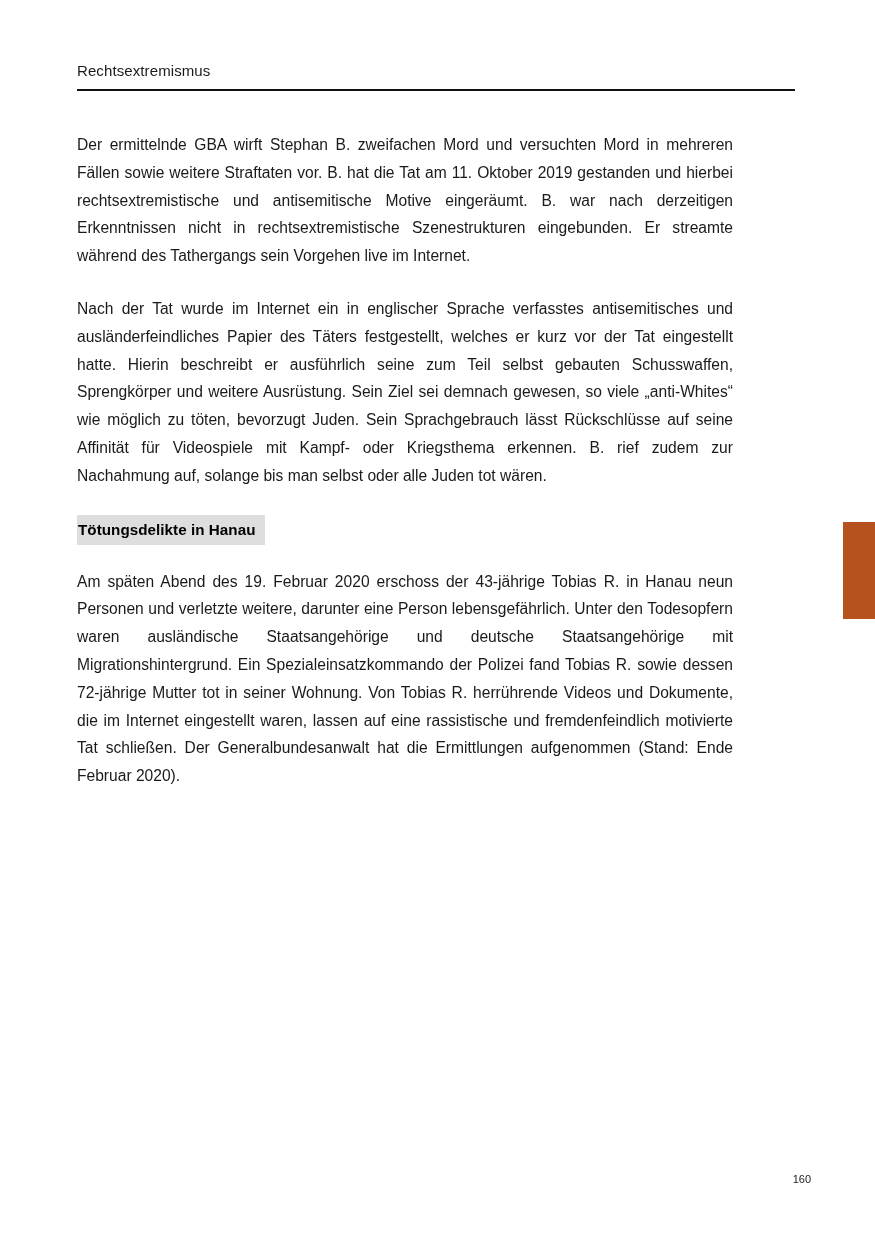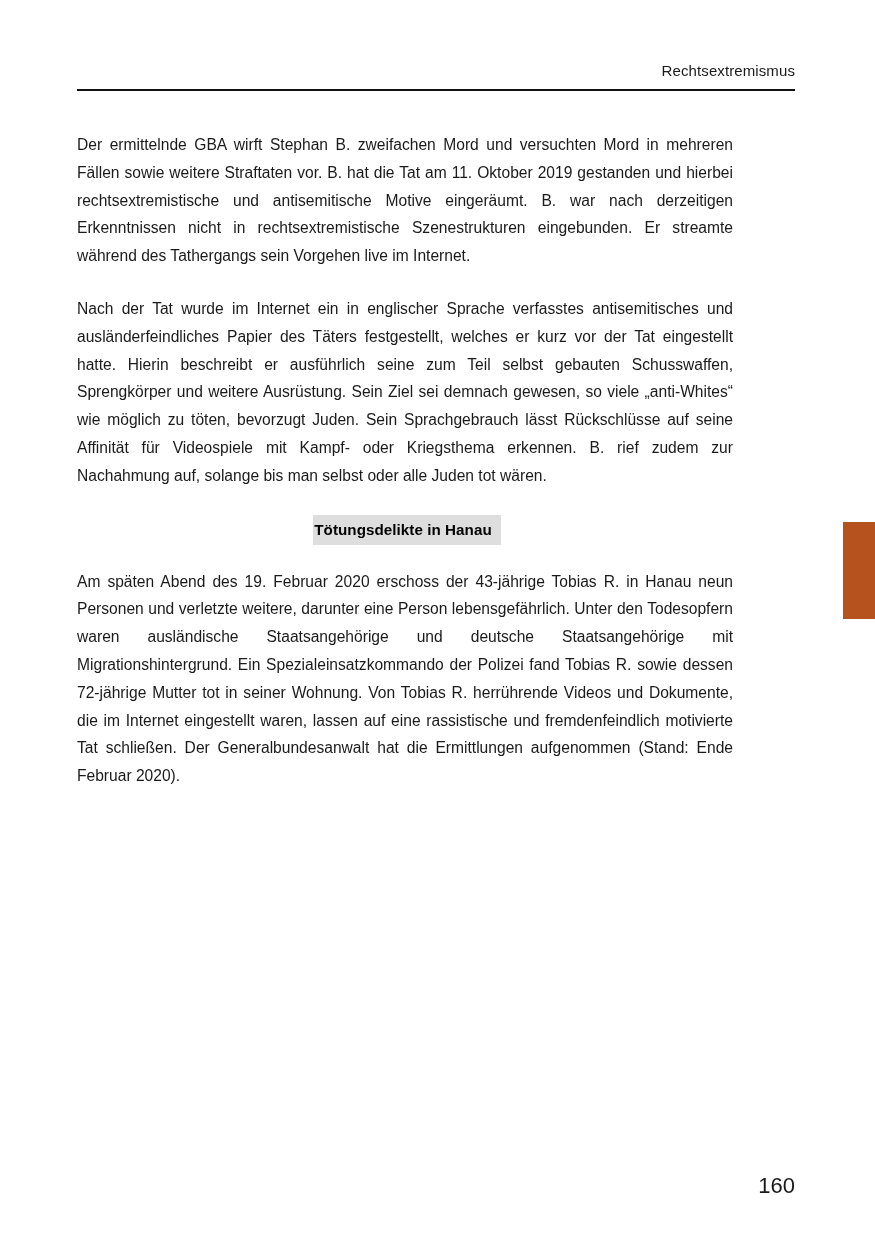--- a/index.html
+++ b/index.html
@@ -18,21 +18,21 @@
     background: #ffffff;
     overflow: hidden;
   }
 
   
   .running-head {
     position: absolute;
     left: 77px;
     top: 62px;
     width: 718px;
-    text-align: right;
+    text-align: left;
     font-size: 15px;
     letter-spacing: 0.1px;
     color: #1a1a1a;
     white-space: nowrap;
   }
   .head-rule {
     position: absolute;
     left: 77px;
     top: 89px;
     width: 718px;
@@ -57,21 +57,20 @@
     hyphens: manual;
     -webkit-hyphens: manual;
   }
   p.body-par:last-child {
     margin-bottom: 0;
   }
 
   
   .subhead-wrap {
     margin: 14px 0 23px 0;
-    text-align: center;
   }
   .subhead {
     display: inline-block;
     font-size: 15.2px;
     font-weight: bold;
     line-height: 25px;
     color: #000000;
     background: #dedede;
     padding: 2px 9px 3px 1px;
     letter-spacing: 0.05px;
@@ -83,23 +82,23 @@
     right: 0;
     top: 522px;
     width: 32px;
     height: 97px;
     background: #b5521e;
   }
 
   
   .folio {
     position: absolute;
-    right: 80px;
+    right: 64px;
     top: 1173px;
-    font-size: 22px;
+    font-size: 11px;
     color: #1a1a1a;
     text-align: right;
   }
 </style>
 </head>
 <body>
 
 <div class="page">
 
   <div class="running-head">Rechtsextremismus</div>

